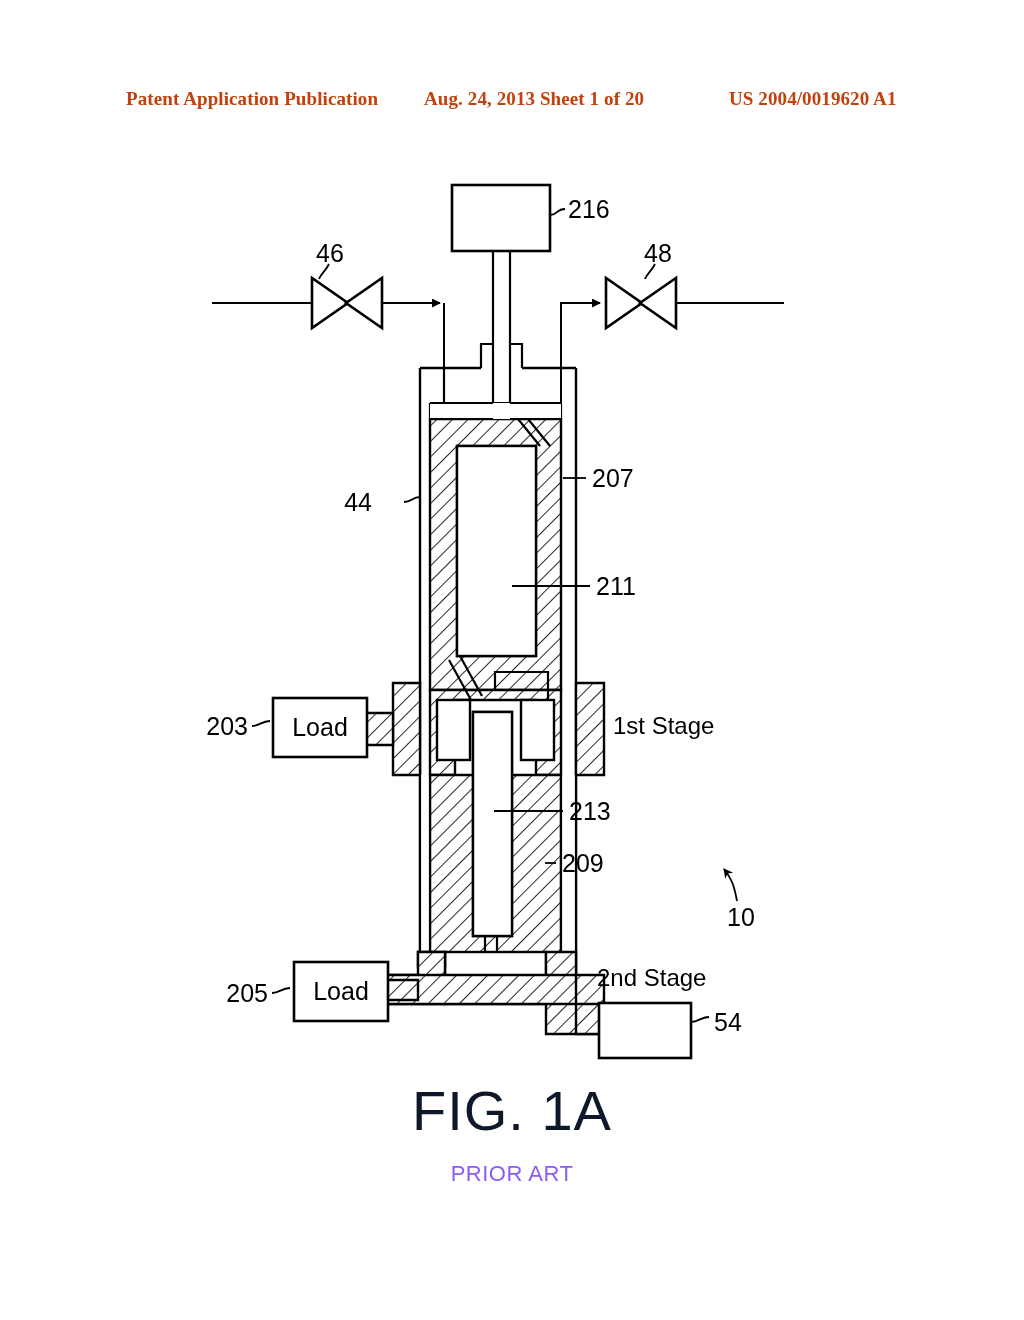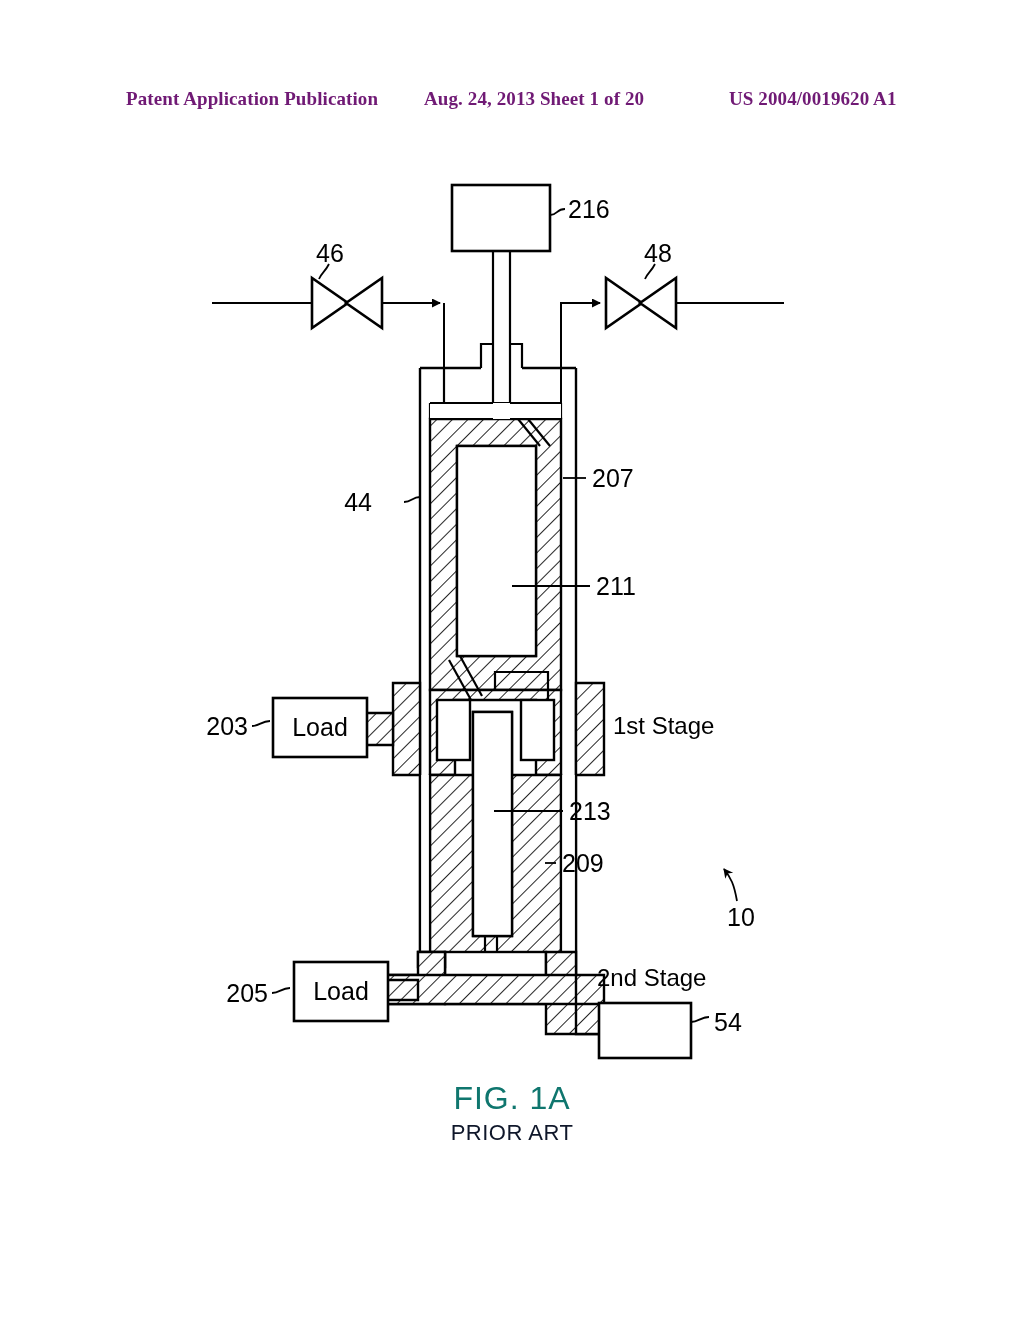--- a/index.html
+++ b/index.html
@@ -25,21 +25,21 @@
   
   .hdr {
     position: absolute;
     top: 88px;
     left: 0;
     width: 1024px;
     height: 26px;
     font-family: "Liberation Serif", serif;
     font-weight: bold;
     font-size: 19px;
-    color: #701a75;
+    color: #c2410c;
     letter-spacing: 0.1px;
   }
   .hdr .h-left   { position: absolute; left: 126px;  top: 0; white-space: nowrap; }
   .hdr .h-mid    { position: absolute; left: 424px;  top: 0; white-space: nowrap; }
   .hdr .h-right  { position: absolute; left: 729px;  top: 0; white-space: nowrap; }
 
   
   .canvas {
     position: absolute;
     left: 0;
@@ -52,31 +52,31 @@
   
   .figcap {
     position: absolute;
     left: 0;
     top: 1082px;
     width: 1024px;
     text-align: center;
   }
   .figcap .fignum {
     font-family: "Liberation Sans", sans-serif;
-    font-size: 32px;
+    font-size: 56px;
     letter-spacing: 1px;
-    color: #0f766e;
+    color: #0f172a;
     line-height: 1.05;
   }
   .figcap .figsub {
     font-family: "Liberation Sans", sans-serif;
     font-size: 22px;
     letter-spacing: 0.5px;
-    color: #0f172a;
-    margin-top: 4px;
+    color: #8b5cf6;
+    margin-top: 20px;
   }
 
   
   text.lbl {
     font-family: "Liberation Sans", sans-serif;
     font-size: 25px;
     fill: #000;
   }
   text.lbl-box {
     font-family: "Liberation Sans", sans-serif;

